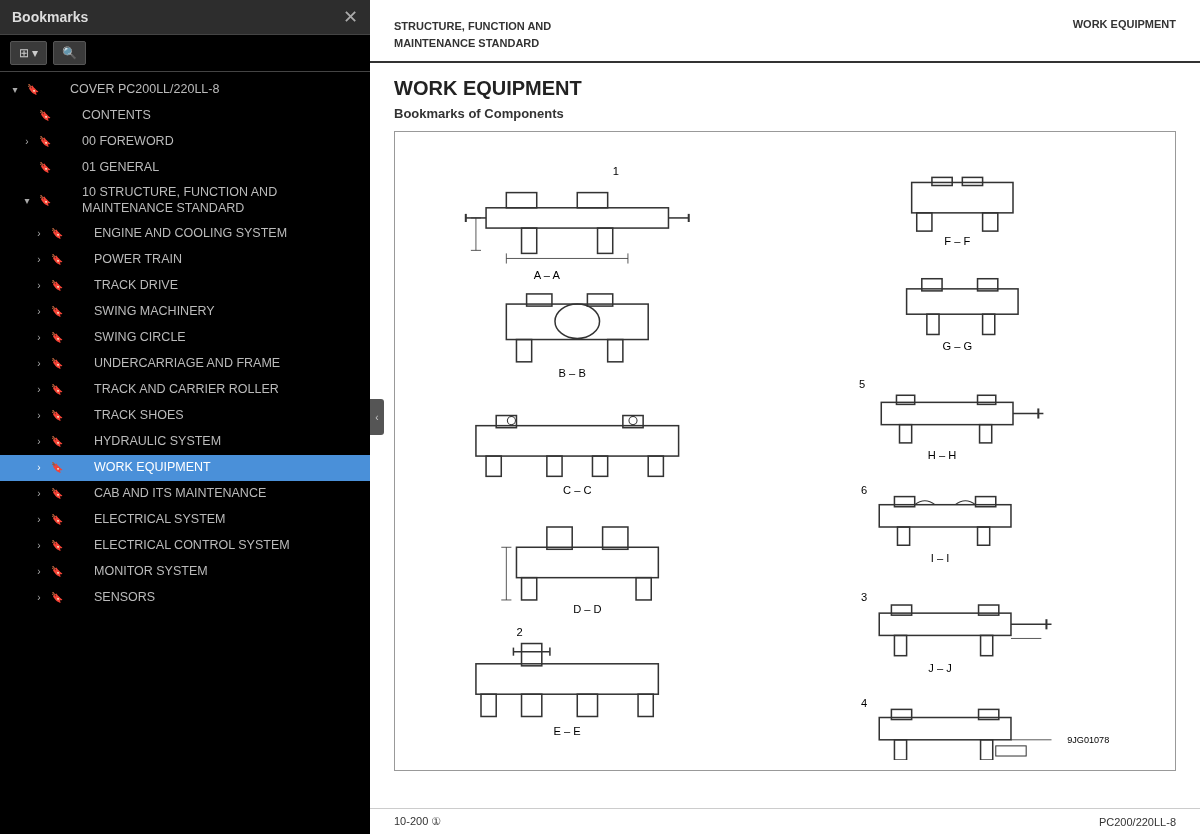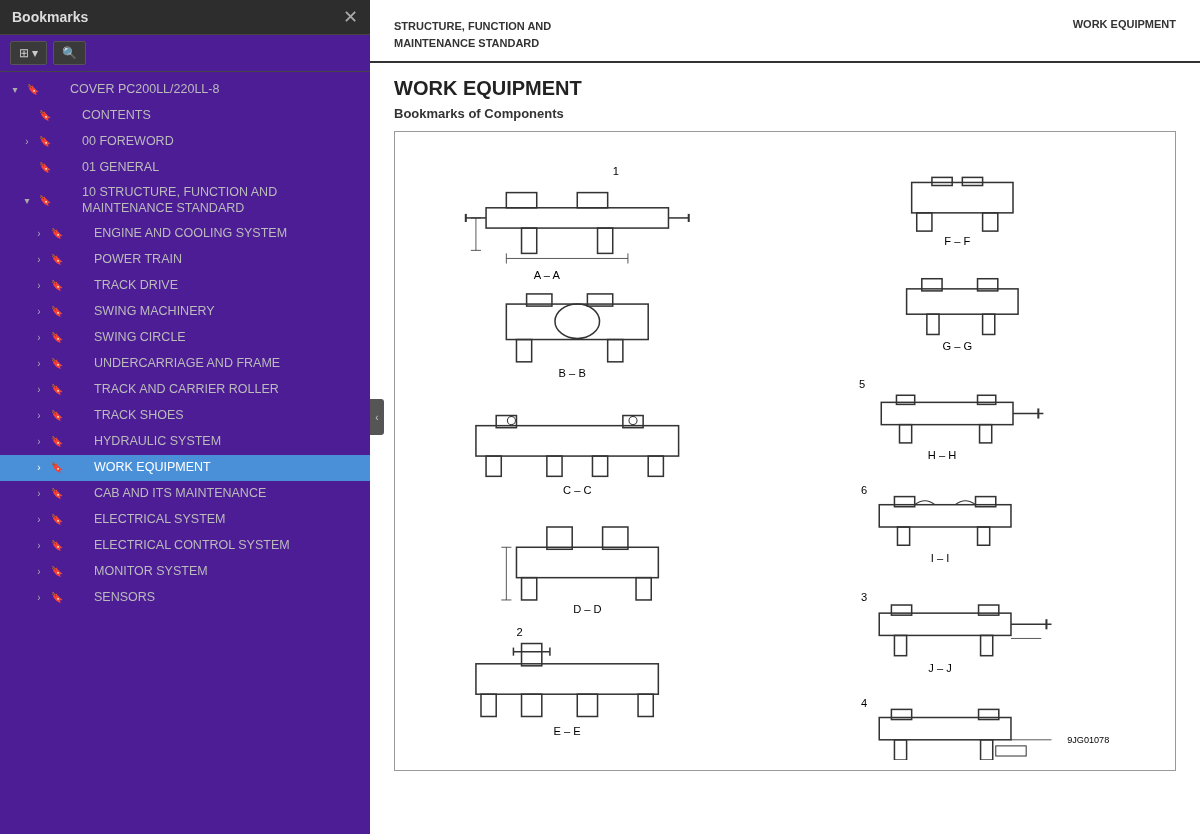--- a/index.html
+++ b/index.html
@@ -9,21 +9,21 @@
       display: flex;
       width: 1200px;
       height: 834px;
       overflow: hidden;
     }
 
     
     .left-panel {
       width: 370px;
       min-width: 370px;
-      background: #4c1d95;
+      background: #000000;
       display: flex;
       flex-direction: column;
       height: 834px;
       color: #ccc;
       position: relative;
     }
 
     .bookmarks-header {
       display: flex;
       align-items: center;
@@ -536,13 +536,17 @@
 
           <rect x="115" y="36" width="30" height="10" fill="none" stroke="#333" stroke-width="1"></rect>
           <line x1="130" y1="30" x2="170" y2="30" stroke="#333" stroke-width="0.8"></line>
           <text x="60" y="66" font-size="11" font-family="Arial" text-anchor="middle">K – K</text>
         </g>
 
         <text x="695" y="578" font-size="9" font-family="Arial" text-anchor="end">9JG01078</text>
       </svg>
     </div>
   </div>
+  <div class="doc-footer">
+    <span class="doc-footer-left">10-200 ①</span>
+    <span class="doc-footer-right">PC200/220LL-8</span>
+  </div>
 </div>
 
 </body></html>

